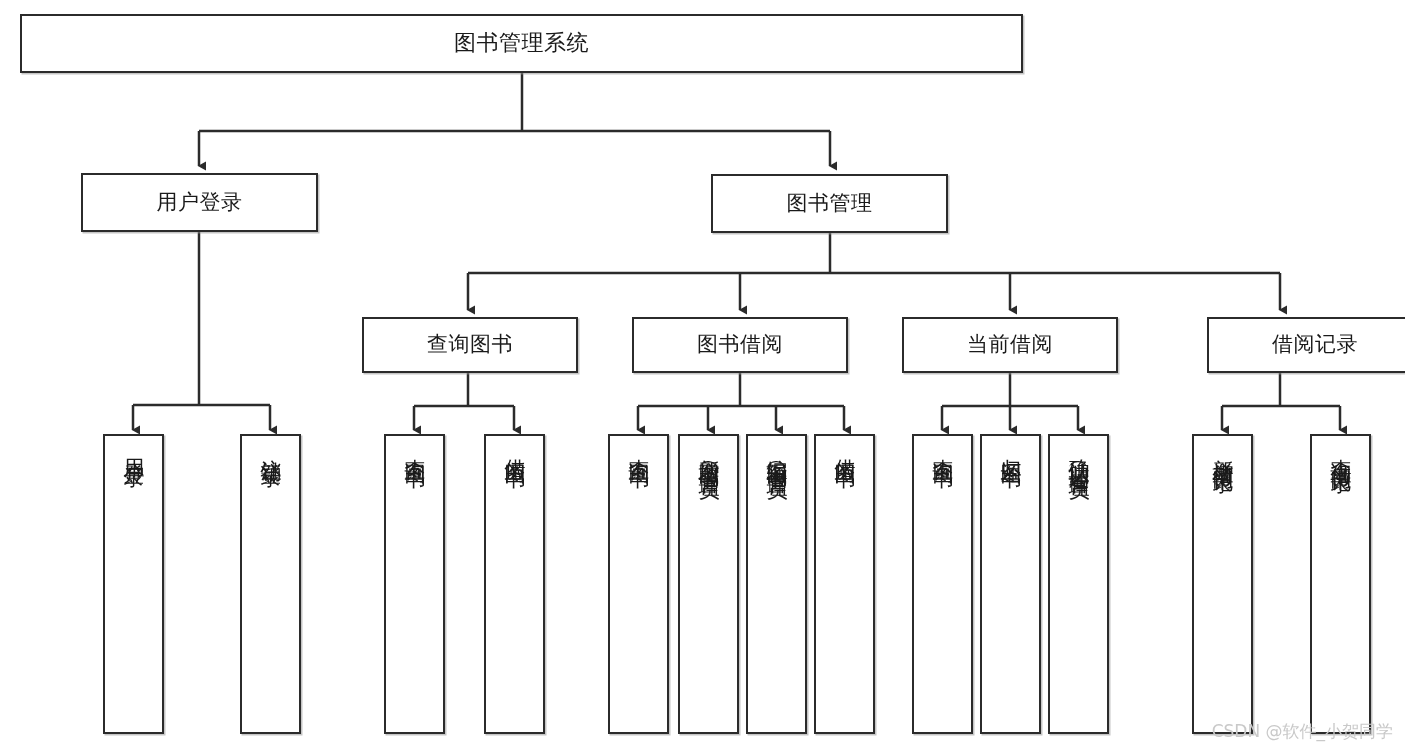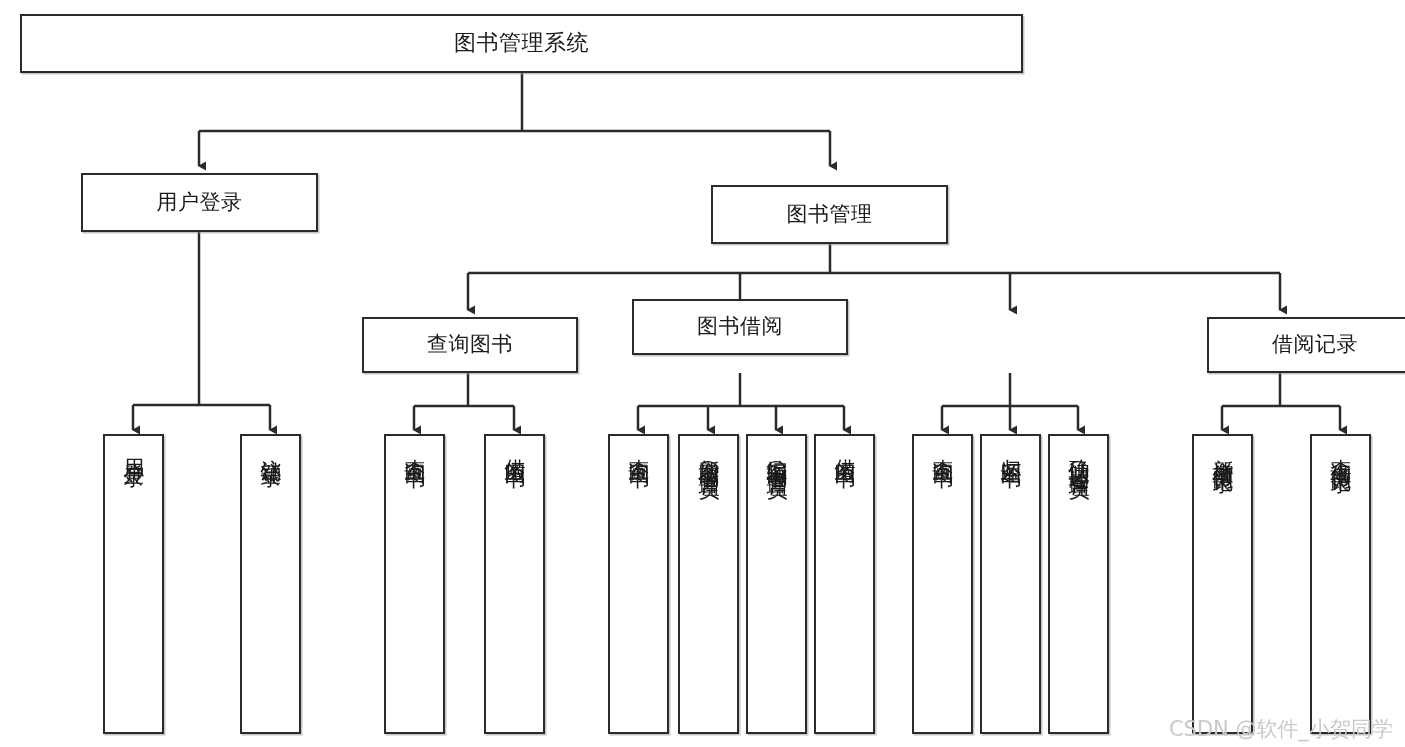--- a/index.html
+++ b/index.html
@@ -60,21 +60,21 @@
     writing-mode: vertical-rl;
     text-orientation: upright;
     line-height: 1.0;
     letter-spacing: 3px;
     white-space: nowrap;
   }
   .watermark {
     position: absolute;
     right: 12px;
     bottom: 4px;
-    font-size: 21px;
+    font-size: 17px;
     color: #c9c9c9;
     white-space: nowrap;
     user-select: none;
   }
 </style>
 </head>
 <body>
 
 <div id="canvas">
 
@@ -128,29 +128,32 @@
     </g>
   </svg>
 
   <div class="node root h" style="left:20px; top:14px; width:1003px; height:59px;">
     <span class="node-label">图书管理系统</span>
   </div>
 
   <div class="node h" style="left:81px; top:173px; width:237px; height:59px;">
     <span class="node-label">用户登录</span>
   </div>
-  <div class="node h" style="left:711px; top:185px; width:237px; height:59px;">
+  <div class="node h" style="left:711px; top:174px; width:237px; height:59px;">
     <span class="node-label">图书管理</span>
   </div>
 
   <div class="node h" style="left:362px; top:317px; width:216px; height:56px;">
     <span class="node-label">查询图书</span>
   </div>
-  <div class="node h" style="left:632px; top:299px; width:216px; height:56px;">
+  <div class="node h" style="left:632px; top:317px; width:216px; height:56px;">
     <span class="node-label">图书借阅</span>
+  </div>
+  <div class="node h" style="left:902px; top:317px; width:216px; height:56px;">
+    <span class="node-label">当前借阅</span>
   </div>
   <div class="node h" style="left:1172px; top:317px; width:216px; height:56px;margin-left:35px;">
     <span class="node-label">借阅记录</span>
   </div>
 
   <div class="node v" style="left:103px; top:434px; width:61px; height:300px;">
     <span class="node-label">用户登录</span>
   </div>
   <div class="node v" style="left:240px; top:434px; width:61px; height:300px;">
     <span class="node-label">注销登录</span>

